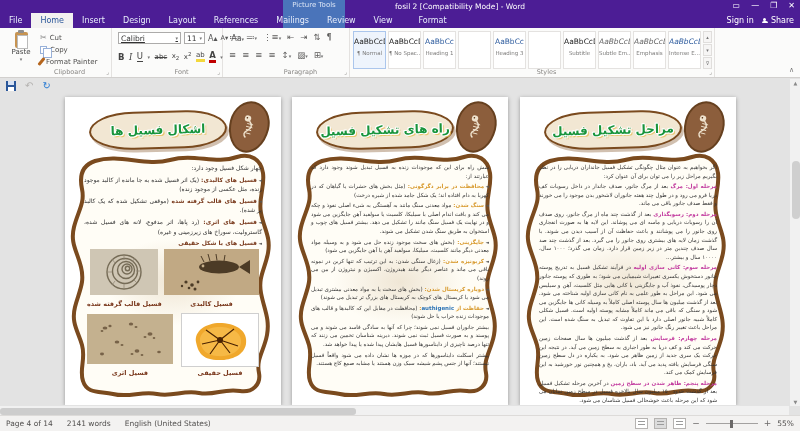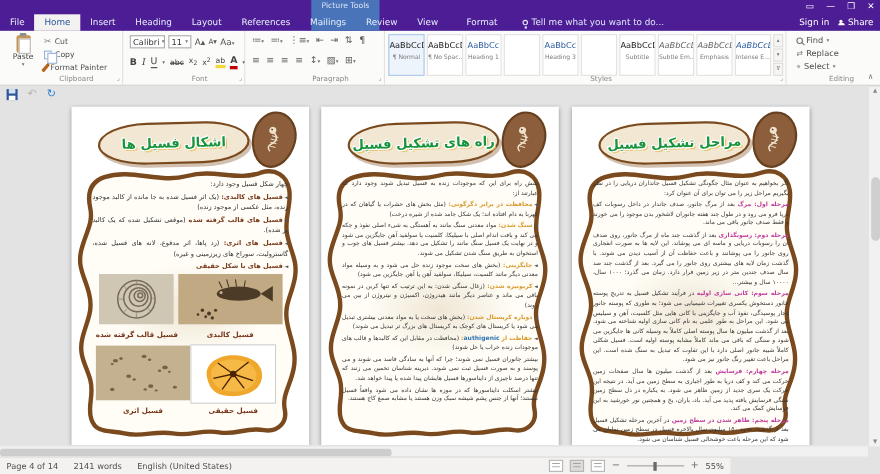--- a/index.html
+++ b/index.html
@@ -91,68 +91,65 @@
   .fs6{font-size:6px;line-height:1.6;}
   .fs55{font-size:5.5px;line-height:1.56;}
   .para{margin-bottom:2px;}
   .bullet{font-size:4.5px;color:#555;margin-left:1.5px;}
   .key1{font-weight:bold;color:#7a3b1e;}
   .key2{font-weight:bold;color:#d89a2e;}
   .keyen{font-weight:bold;color:#2e74b5;direction:ltr;unicode-bidi:embed;}
   .stagehead{font-weight:bold;color:#c23a9e;}
   
   .grid{position:absolute;left:22px;right:22px;top:152px;z-index:2;direction:ltr;}
-  .grow{display:flex;justify-content:flex-start;align-items:flex-end;}
+  .grow{display:flex;justify-content:space-between;align-items:flex-end;}
   .cell{text-align:center;}
   .cap{font-size:6.5px;font-weight:bold;color:#7b3a1f;margin-top:1px;direction:rtl;}
   .framed{background:#fff;border:1px solid #cfcfcf;padding:2px;display:inline-block;line-height:0;}
 
   
   .vscroll{position:absolute;right:0;top:79px;width:11px;height:327px;background:#f1f1f1;border-left:1px solid #e3e3e3;z-index:6;}
   .vthumb{position:absolute;left:1.5px;top:82px;width:8px;height:58px;background:#cfcfcf;border-radius:4px;}
   .varrow{position:absolute;left:0;width:11px;font-size:5px;color:#8a8a8a;text-align:center;}
   .hscroll{position:absolute;left:0;top:405px;width:789px;height:10px;background:#f1f1f1;border-top:1px solid #e3e3e3;z-index:6;}
   .hthumb{position:absolute;left:0;top:1.5px;width:356px;height:7px;background:#cdcdcd;border-radius:3px;}
-  .statusbar{position:absolute;left:0;bottom:0;width:664px;height:16px;background:#f3f2f1;border-top:1px solid #dddbd9;display:flex;align-items:center;font-size:7.5px;color:#514f4e;z-index:31;}
+  .statusbar{position:absolute;left:0;bottom:0;width:800px;height:16px;background:#f3f2f1;border-top:1px solid #dddbd9;display:flex;align-items:center;font-size:7.5px;color:#514f4e;z-index:31;}
   .statusbar .sitem{margin-left:14px;white-space:nowrap;}
   .sright{position:absolute;right:6px;display:flex;align-items:center;gap:6px;}
   .vicon{width:13px;height:11px;border:1px solid #b5b3b1;background:#fff;position:relative;}
   .vicon.sel{background:#dcdcdc;}
   .vicon::after{content:'';position:absolute;left:2px;top:2px;right:2px;bottom:2px;background:linear-gradient(#9b9b9b 1px,transparent 1px) 0 0/100% 3px;}
   .zslider{width:52px;height:1px;background:#a3a1a0;position:relative;}
   .zthumb{position:absolute;left:24px;top:-3.5px;width:3px;height:8px;background:#6b6968;}
   .zbtn{font-size:9px;color:#6b6968;line-height:9px;}
 </style>
 </head>
 <body>
 
 <div class="titlebar">
   <div class="ctx-block"></div>
   <div class="ctx-label">Picture Tools</div>
+  <div class="doc-title">fosil 2 [Compatibility Mode] - Word</div>
   <div class="win-controls">
     <span>▭</span>
     <span>—</span>
     <span>❐</span>
     <span>✕</span>
   </div>
   <div class="tabsrow">
     <span class="tab">File</span>
     <span class="tab active">Home</span>
     <span class="tab">Insert</span>
-    <span class="tab">Heading</span>
+    <span class="tab">Design</span>
     <span class="tab">Layout</span>
     <span class="tab">References</span>
     <span class="tab">Mailings</span>
     <span class="tab">Review</span>
     <span class="tab">View</span>
     <span class="tab format">Format</span>
-    <span class="tellme">
-      <span class="bulb"></span>
-      <span>Tell me what you want to do...</span>
-    </span>
   </div>
   <div class="account">
     <span>Sign in</span>
     <span style="display:flex;gap:3px;align-items:center;">
       <span class="person"></span>
       <span>Share</span>
     </span>
   </div>
 </div>
 
@@ -177,21 +174,21 @@
           <span class="brushicon"></span>
           <span>Format Painter</span>
         </span>
     </div>
     <div class="glabel">Clipboard</div>
     <div class="launcher">⌟</div>
   </div>
 
   <div class="rgroup" style="left:113px;width:110px;">
     <div class="f-row1">
-      <span class="combo" style="width:32px;justify-content:space-between;">
+      <span class="combo" style="width:63px;justify-content:space-between;text-decoration:underline;">
           <span>Calibri</span>
           <span class="caret">▾</span>
         </span>
       <span class="combo" style="width:21px;justify-content:space-between;">
           <span>11</span>
           <span class="caret">▾</span>
         </span>
       <span class="fx">A▴</span>
       <span class="fx" style="font-size:6.5px;">A▾</span>
       <span class="fx">Aa<span class="caret">▾</span></span>
@@ -280,39 +277,20 @@
     </div>
     <div class="gal-scroll">
       <div>▴</div>
       <div>▾</div>
       <div>⊽</div>
     </div>
     <div class="glabel">Styles</div>
     <div class="launcher">⌟</div>
   </div>
 
-  <div class="rgroup" style="left:716px;width:70px;border-right:none;">
-    <div class="edit-rows">
-      <span class="row">
-          <span class="searchicon"></span>
-          <span>Find</span>
-          <span class="caret">▾</span>
-        </span>
-      <span class="row">
-          <span style="font-size:7px;color:#777;">⇄</span>
-          <span>Replace</span>
-        </span>
-      <span class="row">
-          <span style="font-size:7px;color:#777;">⌖</span>
-          <span>Select</span>
-          <span class="caret">▾</span>
-        </span>
-    </div>
-    <div class="glabel">Editing</div>
-  </div>
   <div class="collapse">∧</div>
 </div>
 
 <div class="qat">
   <span class="saveicon"></span>
   <span class="undo">↶</span>
   <span class="redo">↻</span>
 </div>
 
 <div class="page" style="left:65px;">

